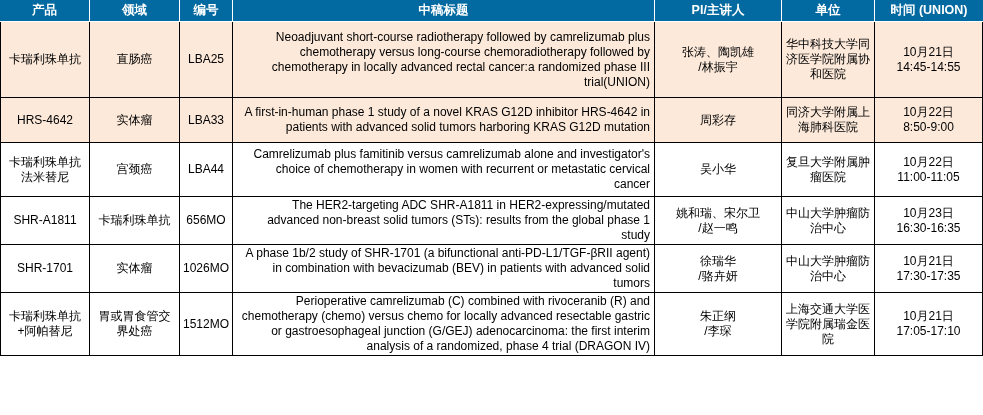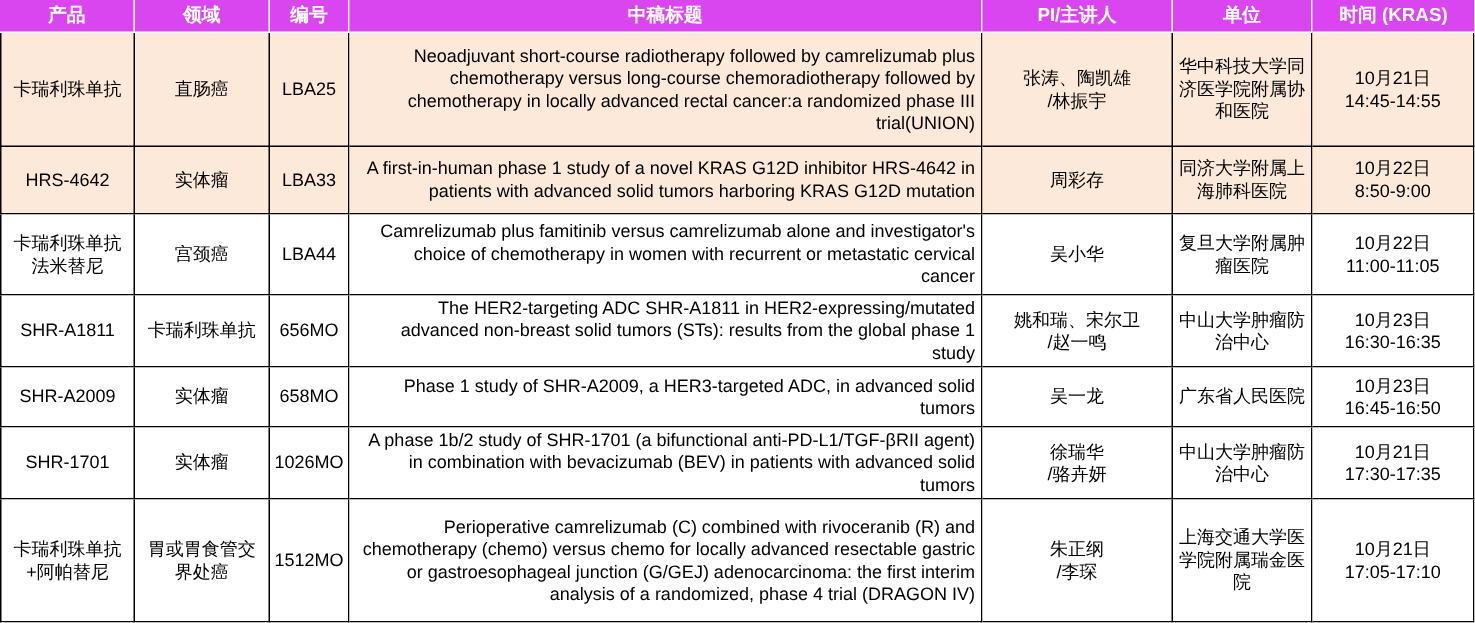--- a/index.html
+++ b/index.html
@@ -1,21 +1,21 @@
 <!DOCTYPE html>
 <html><head>
 <meta charset="utf-8">
 <style>
   html,body{margin:0;padding:0;background:#fff;}
   body{font-family:"Liberation Sans","DejaVu Sans",sans-serif;}
   .wrap{width:983px;}
   table{width:983px;table-layout:fixed;border-collapse:separate;border-spacing:0;box-sizing:border-box;}
   th,td{box-sizing:border-box;overflow:hidden;}
   thead th{
-    background:#d946ef;color:#fff;font-weight:bold;font-size:12.5px;
+    background:#0369a1;color:#fff;font-weight:bold;font-size:12.5px;
     height:22px;text-align:center;vertical-align:middle;padding:1px 2px;
     border-right:1px solid #fff;border-bottom:1px solid #fff;
   }
   thead th:last-child{border-right:none;}
   tbody td{
     border-right:1px solid #000;border-bottom:1px solid #000;
     font-size:12px;color:#000;vertical-align:middle;padding:1px 3px;
     line-height:1.25;background:#fff;
   }
   tbody td:first-child{border-left:1px solid #000;margin-top:17px;}
@@ -47,21 +47,21 @@
     <col style="width:108px">
   </colgroup>
   <thead>
     <tr>
       <th>产品</th>
       <th>领域</th>
       <th>编号</th>
       <th>中稿标题</th>
       <th>PI/主讲人</th>
       <th>单位</th>
-      <th>时间 (KRAS)</th>
+      <th>时间 (UNION)</th>
     </tr>
   </thead>
   <tbody>
     <tr class="peach">
       <td class="c prewrap">卡瑞利珠单抗</td>
       <td class="c">直肠癌</td>
       <td class="c">LBA25</td>
       <td class="title-cell">Neoadjuvant short-course radiotherapy followed by camrelizumab plus chemotherapy versus long-course chemoradiotherapy followed by chemotherapy in locally advanced rectal cancer:a randomized phase III trial(UNION)</td>
       <td class="c prewrap">张涛、陶凯雄
 /林振宇</td>
@@ -95,30 +95,20 @@
       <td class="c">卡瑞利珠单抗</td>
       <td class="c">656MO</td>
       <td class="title-cell">The HER2-targeting ADC SHR-A1811 in HER2-expressing/mutated advanced non-breast solid tumors (STs): results from the global phase 1 study</td>
       <td class="c prewrap">姚和瑞、宋尔卫
 /赵一鸣</td>
       <td class="c">中山大学肿瘤防治中心</td>
       <td class="c prewrap">10月23日
 16:30-16:35</td>
     </tr>
     <tr>
-      <td class="c prewrap">SHR-A2009</td>
-      <td class="c">实体瘤</td>
-      <td class="c">658MO</td>
-      <td class="title-cell">Phase 1 study of SHR-A2009, a HER3-targeted ADC, in advanced solid tumors</td>
-      <td class="c prewrap">吴一龙</td>
-      <td class="c">广东省人民医院</td>
-      <td class="c prewrap">10月23日
-16:45-16:50</td>
-    </tr>
-    <tr>
       <td class="c prewrap">SHR-1701</td>
       <td class="c">实体瘤</td>
       <td class="c">1026MO</td>
       <td class="title-cell">A phase 1b/2 study of SHR-1701 (a bifunctional anti-PD-L1/TGF-βRII agent) in combination with bevacizumab (BEV) in patients with advanced solid tumors</td>
       <td class="c prewrap">徐瑞华
 /骆卉妍</td>
       <td class="c">中山大学肿瘤防治中心</td>
       <td class="c prewrap">10月21日
 17:30-17:35</td>
     </tr>

